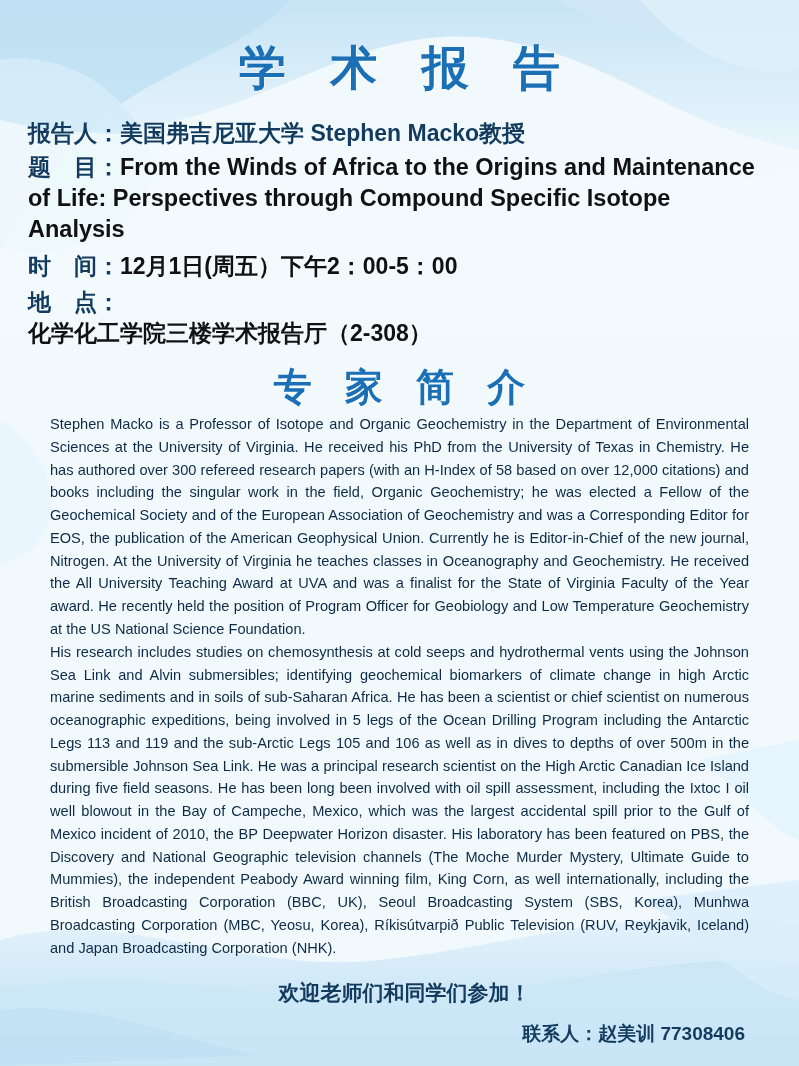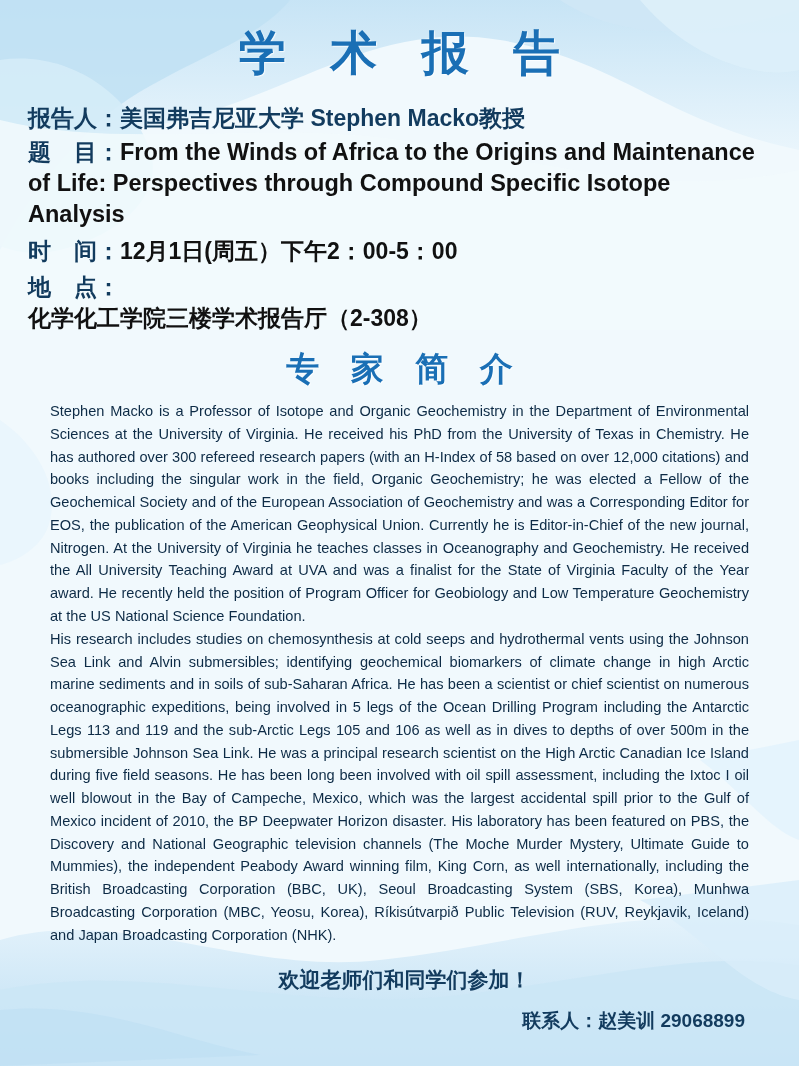--- a/index.html
+++ b/index.html
@@ -23,21 +23,21 @@
   .bg-svg {
     position: absolute;
     top: 0; left: 0;
     width: 799px;
     height: 1066px;
     pointer-events: none;
   }
   .content {
     position: relative;
     z-index: 3;
-    padding: 0 28px;
+    padding: 15px 28px;
   }
 
   .title {
     text-align: center;
     color: #1a6fb5;
     font-family: "DejaVu Serif", serif;
     font-weight: bold;
     font-size: 47px;
     letter-spacing: 14px;
     padding-top: 22px;
@@ -85,24 +85,23 @@
   .info-time, .info-place {
     color: #111;
     font-weight: bold;
   }
 
   .subtitle {
     text-align: center;
     color: #1a6fb5;
     font-family: "DejaVu Serif", serif;
     font-weight: bold;
-    font-size: 33px;
+    font-size: 38px;
     letter-spacing: 10px;
     margin-top: 14px;
-    margin-bottom: 8px;
     padding-left: 10px;
     text-shadow: 1px 1px 1px rgba(255,255,255,0.8);
   }
 
   .bio {
     color: #0d2b46;
     font-size: 14.6px;
     line-height: 1.56;
     text-align: justify;
     padding: 0 22px 0 22px;
@@ -197,17 +196,17 @@
 
     <div class="subtitle">专 家 简 介</div>
 
     <div class="bio">
       <p>Stephen Macko is a Professor of Isotope and Organic Geochemistry in the Department of Environmental Sciences at the University of Virginia. He received his PhD from the University of Texas in Chemistry. He has authored over 300 refereed research papers (with an H-Index of 58 based on over 12,000 citations) and books including the singular work in the field, Organic Geochemistry; he was elected a Fellow of the Geochemical Society and of the European Association of Geochemistry and was a Corresponding Editor for EOS, the publication of the American Geophysical Union. Currently he is Editor-in-Chief of the new journal, Nitrogen. At the University of Virginia he teaches classes in Oceanography and Geochemistry. He received the All University Teaching Award at UVA and was a finalist for the State of Virginia Faculty of the Year award. He recently held the position of Program Officer for Geobiology and Low Temperature Geochemistry at the US National Science Foundation.</p>
       <p>His research includes studies on chemosynthesis at cold seeps and hydrothermal vents using the Johnson Sea Link and Alvin submersibles; identifying geochemical biomarkers of climate change in high Arctic marine sediments and in soils of sub-Saharan Africa. He has been a scientist or chief scientist on numerous oceanographic expeditions, being involved in 5 legs of the Ocean Drilling Program including the Antarctic Legs 113 and 119 and the sub-Arctic Legs 105 and 106 as well as in dives to depths of over 500m in the submersible Johnson Sea Link. He was a principal research scientist on the High Arctic Canadian Ice Island during five field seasons. He has been long been involved with oil spill assessment, including the Ixtoc I oil well blowout in the Bay of Campeche, Mexico, which was the largest accidental spill prior to the Gulf of Mexico incident of 2010, the BP Deepwater Horizon disaster. His laboratory has been featured on PBS, the Discovery and National Geographic television channels (The Moche Murder Mystery, Ultimate Guide to Mummies), the independent Peabody Award winning film, King Corn, as well internationally, including the British Broadcasting Corporation (BBC, UK), Seoul Broadcasting System (SBS, Korea), Munhwa Broadcasting Corporation (MBC, Yeosu, Korea), Ríkisútvarpið Public Television (RUV,  Reykjavik, Iceland) and Japan Broadcasting Corporation (NHK).</p>
     </div>
 
     <div class="footer">
       <div class="welcome">欢迎老师们和同学们参加！</div>
-      <div class="contact">联系人：赵美训 29068899</div>
+      <div class="contact">联系人：赵美训 77308406</div>
     </div>
 
   </div>
 </div>
 
 </body></html>

